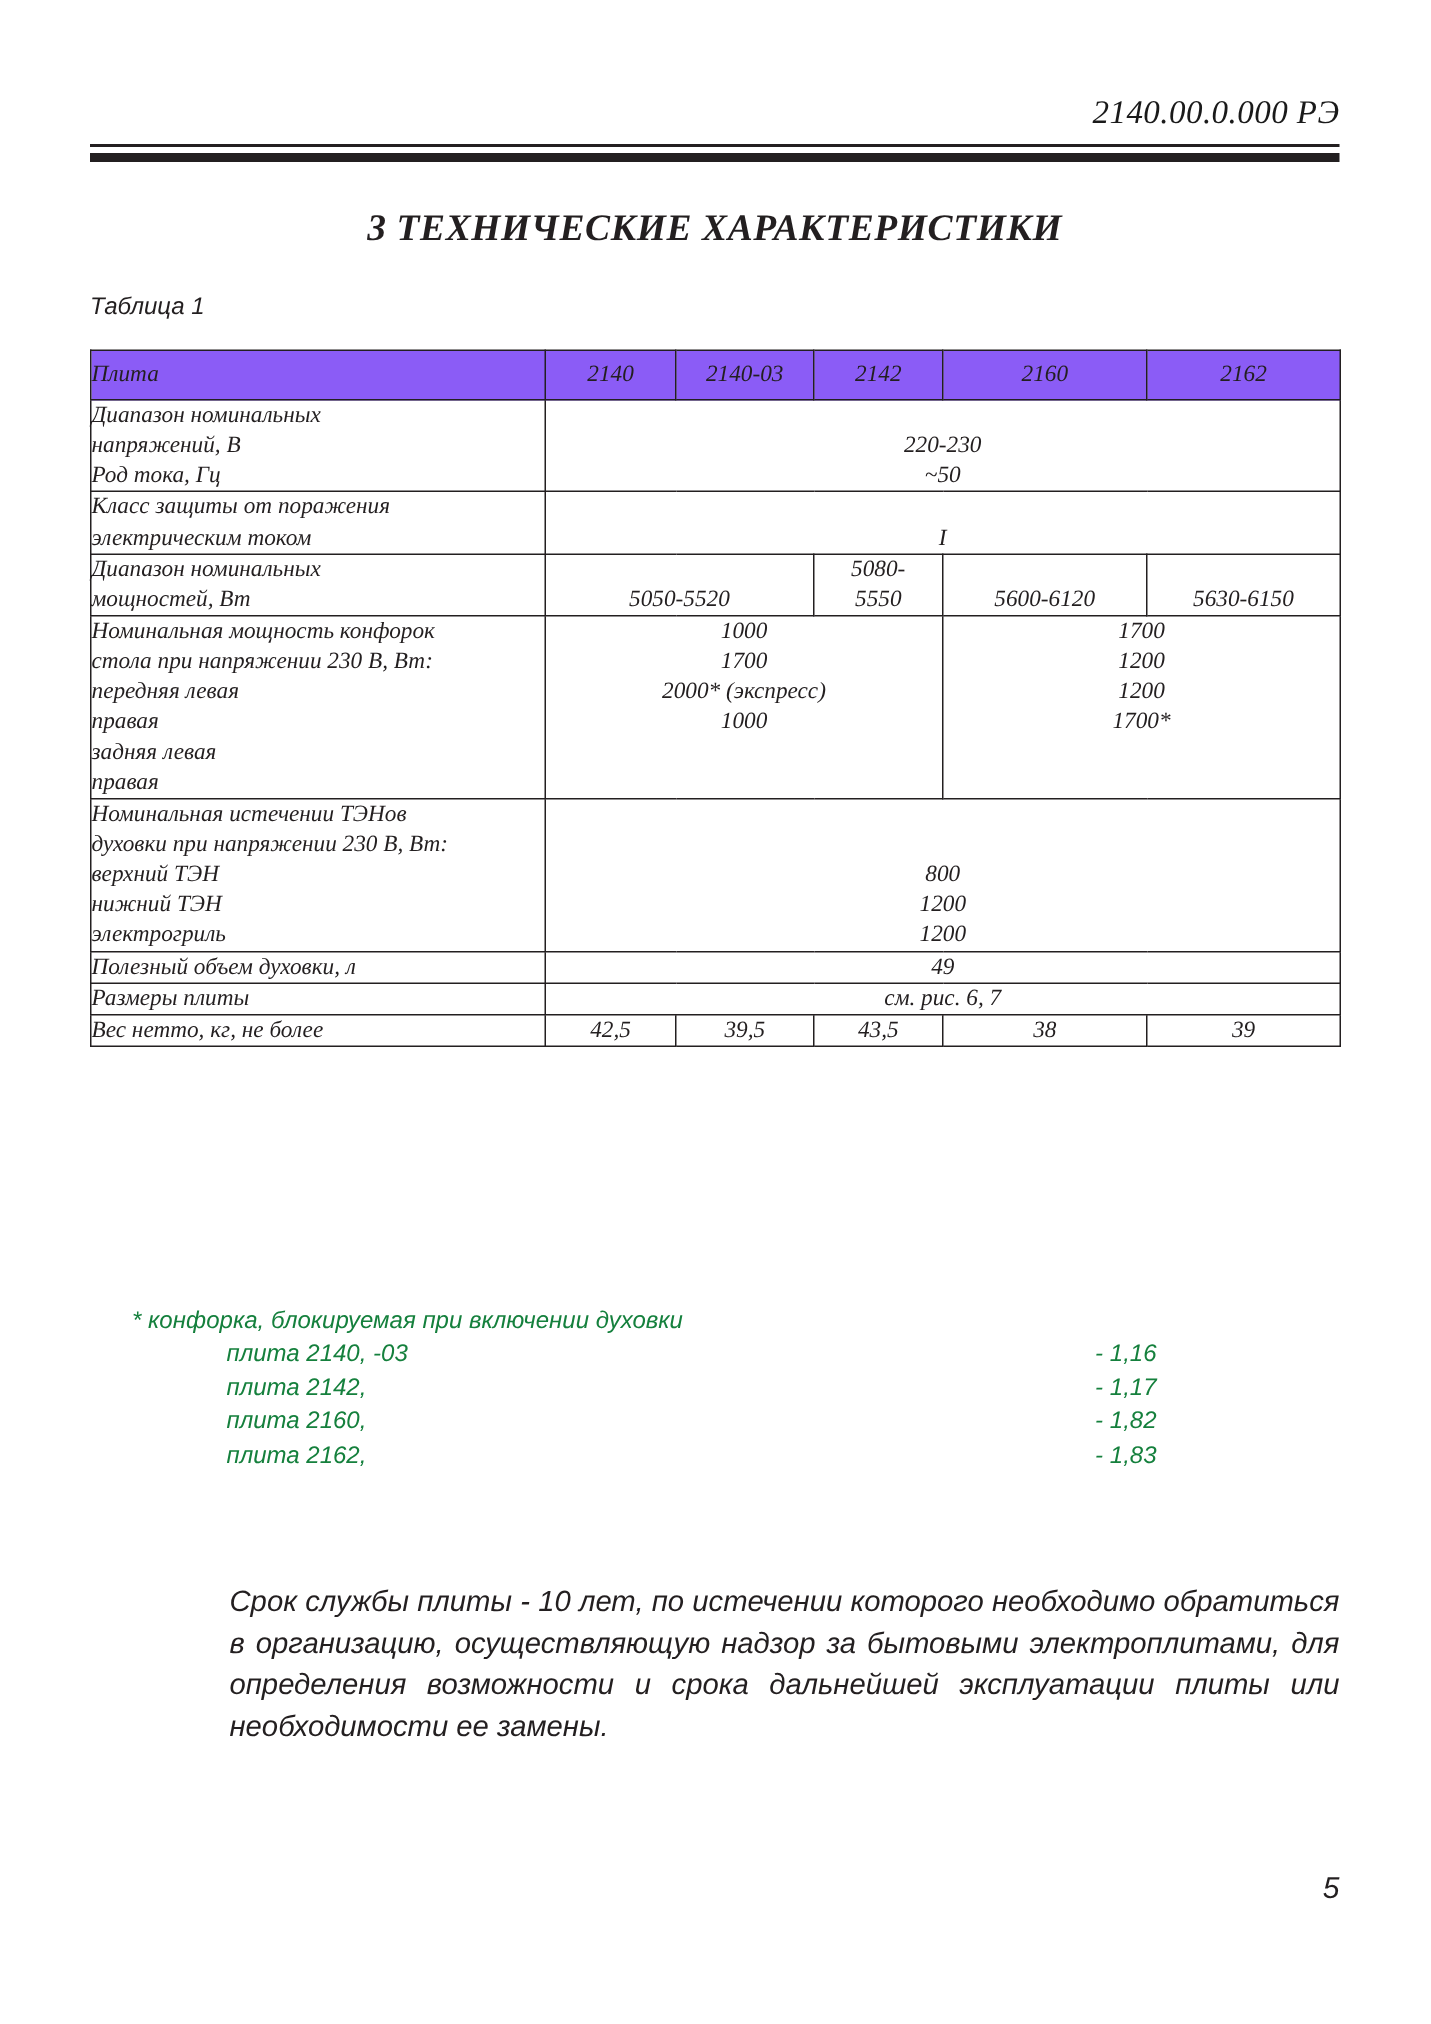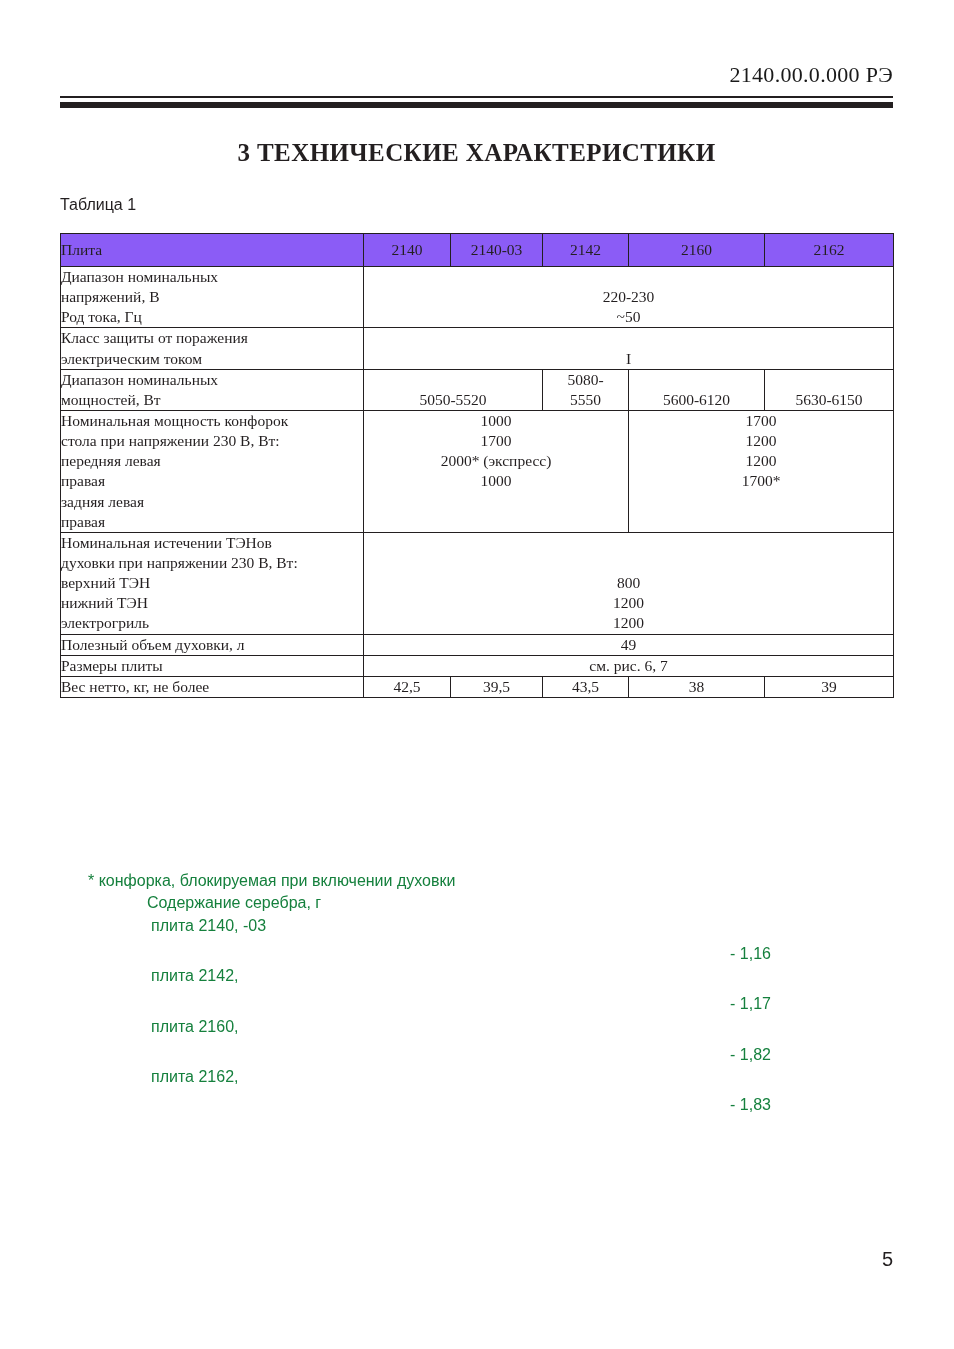--- a/index.html
+++ b/index.html
@@ -13,20 +13,21 @@
     position: relative;
     font-family: "Liberation Serif", serif;
     color: #1a1a1a;
     overflow: hidden;
   }
   .page {
     position: absolute;
     left: 0; top: 0;
     width: 954px;
     height: 962px;
+    font-style: italic;
   }
 
   
   .doc-header {
     position: absolute;
     left: 60px;
     top: 62px;
     width: 833px;
     text-align: right;
   }
@@ -148,21 +149,21 @@
   .silver-list {
     margin-left: 63px;
     width: 620px;
   }
   .silver-row {
     display: flex;
     justify-content: space-between;
     line-height: 1.40;
     gap: 40px;
   }
-  .silver-row .v { text-align: left; margin-top: 28px; }
+  .silver-row .v { text-align: left; }
 
   
   .closing {
     position: absolute;
     left: 153px;
     top: 1055px;
     width: 740px;
     font-family: "Liberation Sans", sans-serif;
     font-size: 19.5px;
     line-height: 1.42;
@@ -325,37 +326,37 @@
         <td class="value-cell mid">39,5</td>
         <td class="value-cell mid">43,5</td>
         <td class="value-cell mid">38</td>
         <td class="value-cell mid">39</td>
       </tr>
     </tbody>
   </table>
 
   <div class="footnote">
     <div>* конфорка, блокируемая при включении духовки</div>
-    <div class="footnote-sub">Содержание серебра, г</div>
     <div class="silver-list">
       <div class="silver-row">
         <span class="k">плита 2140, -03</span>
         <span class="v">- 1,16</span>
       </div>
       <div class="silver-row">
         <span class="k">плита 2142,</span>
         <span class="v">- 1,17</span>
       </div>
       <div class="silver-row">
         <span class="k">плита 2160,</span>
         <span class="v">- 1,82</span>
       </div>
       <div class="silver-row">
         <span class="k">плита 2162,</span>
         <span class="v">- 1,83</span>
       </div>
     </div>
   </div>
 
+  <div class="closing">Срок службы плиты - 10 лет, по истечении которого необходимо обратиться в организацию, осуществляющую надзор за бытовыми электроплитами, для определения возможности и срока дальнейшей эксплуатации плиты или необходимости ее замены.</div>
 
   <div class="page-number">5</div>
 
 </div>
 
 </body></html>

